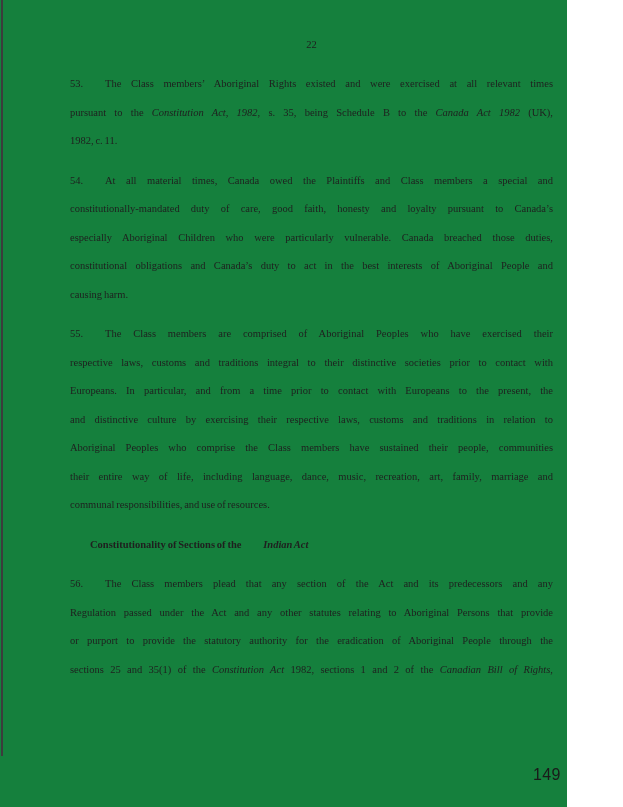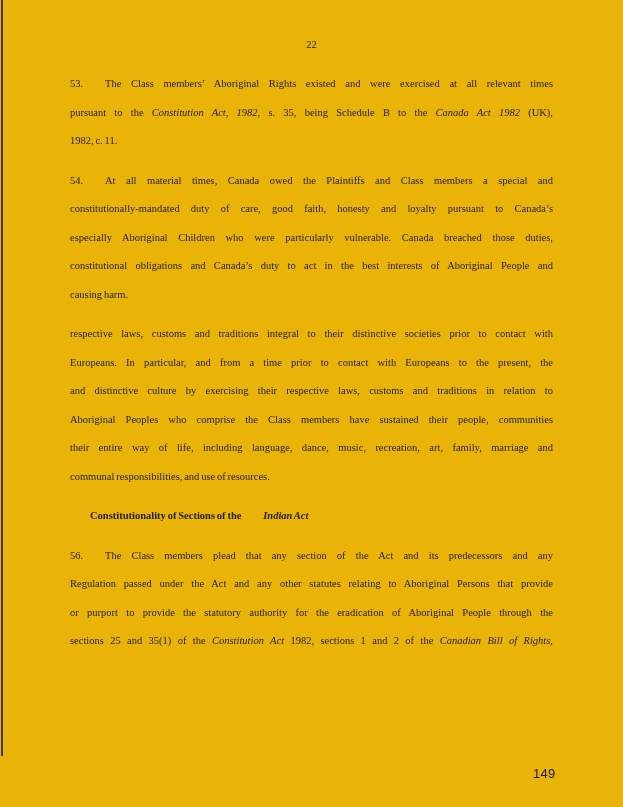--- a/index.html
+++ b/index.html
@@ -2,23 +2,23 @@
 <html><head>
 <meta charset="utf-8">
 <style>
   html, body {
     margin: 0;
     padding: 0;
     background: #ffffff;
   }
   .page {
     position: relative;
-    width: 623px;
+    width: 567px;
     height: 807px;
-    background: #eab308;
+    background: #15803d;
     overflow: hidden;
     font-family: "Liberation Serif", "DejaVu Serif", serif;
     color: #1f1f1f;
   }
   
   .scan-line {
     position: absolute;
     left: 1px;
     top: 0;
     width: 2px;
@@ -54,21 +54,21 @@
     display: inline-block;
     width: 35px;
   }
   .i { font-style: italic; }
   .b { font-weight: bold; margin-left: 20px; }
   .stamp {
     position: absolute;
     left: 533px;
     top: 766px;
     font-family: "Liberation Sans", "DejaVu Sans", sans-serif;
-    font-size: 13px;
+    font-size: 16px;
     color: #1a1a1a;
     letter-spacing: 0.3px;
   }
 </style>
 </head>
 <body>
 
 <div class="page">
 
   <div class="scan-line"></div>
@@ -85,20 +85,21 @@
 
     <div class="para">
         <div class="line"><span class="tabnum">54.</span><span>At all material times, Canada owed the Plaintiffs and Class members a special and</span></div>
         <div class="line"><span>constitutionally-mandated duty of care, good faith, honesty and loyalty pursuant to Canada’s</span></div>
         <div class="line"><span>especially Aboriginal Children who were particularly vulnerable. Canada breached those duties,</span></div>
         <div class="line"><span>constitutional obligations and Canada’s duty to act in the best interests of Aboriginal People and</span></div>
         <div class="line last"><span>causing harm.</span></div>
       </div>
 
     <div class="para">
+        <div class="line"><span class="tabnum">55.</span><span>The Class members are comprised of Aboriginal Peoples who have exercised their</span></div>
         <div class="line"><span>respective laws, customs and traditions integral to their distinctive societies prior to contact with</span></div>
         <div class="line"><span>Europeans. In particular, and from a time prior to contact with Europeans to the present, the</span></div>
         <div class="line"><span>and distinctive culture by exercising their respective laws, customs and traditions in relation to</span></div>
         <div class="line"><span>Aboriginal Peoples who comprise the Class members have sustained their people, communities</span></div>
         <div class="line"><span>their entire way of life, including language, dance, music, recreation, art, family, marriage and</span></div>
         <div class="line last"><span>communal responsibilities, and use of resources.</span></div>
       </div>
 
     <div class="para">
         <div class="line last"><span class="b">Constitutionality of Sections of the </span><span class="i b">Indian Act</span></div>

